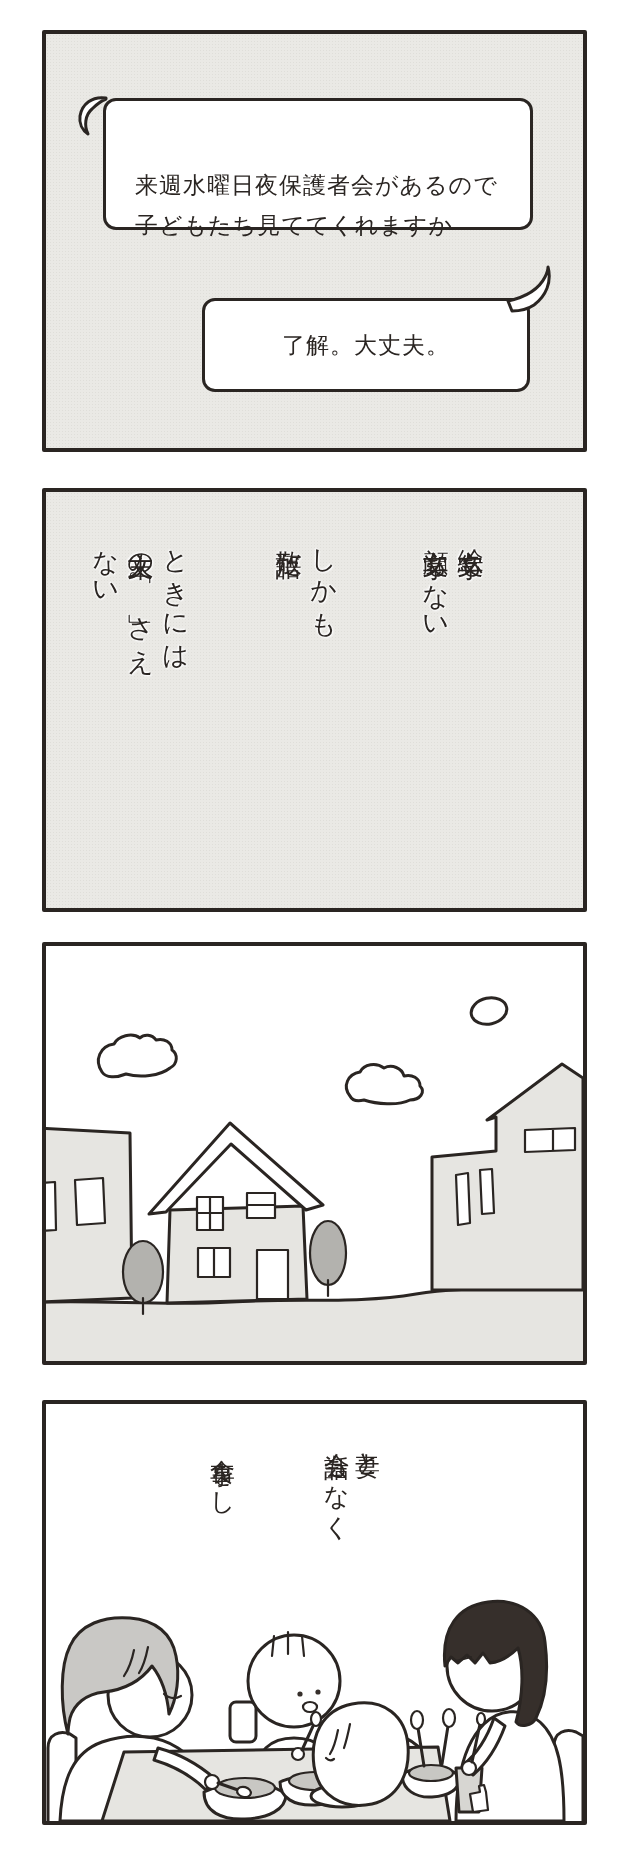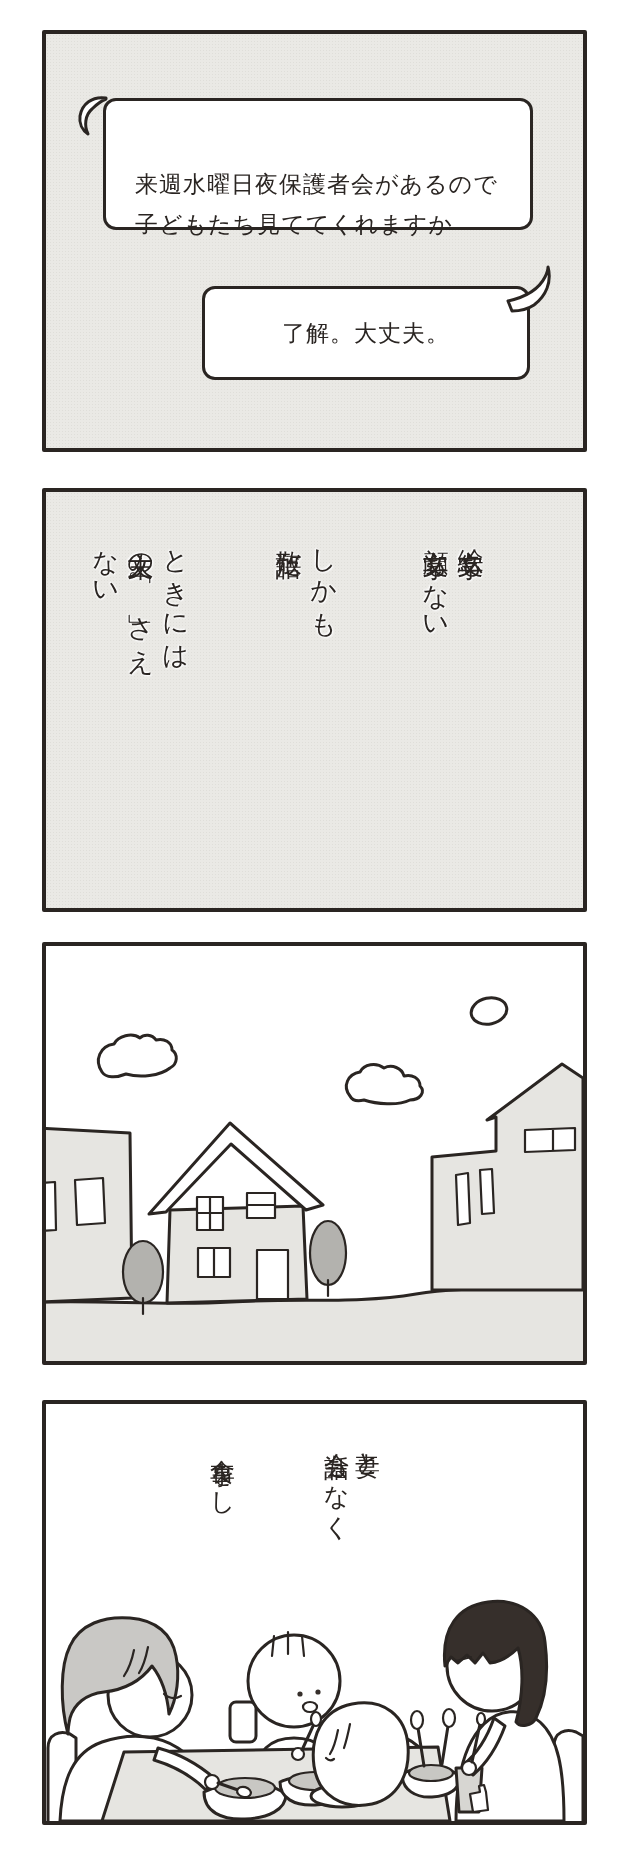--- a/index.html
+++ b/index.html
@@ -1,18 +1,18 @@
 <!DOCTYPE html>
 <html><head>
 <meta charset="utf-8">
 <style>
   html,body { margin:0; padding:0; background:#ffffff; }
   .page {
     position:relative; width:620px; height:1849px; background:#ffffff;
-    font-family:Liberation Serif, serif; color:#2a2522;
+    font-family:Liberation Sans, sans-serif; color:#2a2522;
     overflow:hidden;
   }
   .panel {
     position:absolute; left:42px; width:545px;
     border:4px solid #2a2522; box-sizing:border-box; border-radius:2px;
   }
   .panel.grey {
     background-color:#eae9e5;
     background-image:radial-gradient(circle,#dfded9 0.7px,rgba(0,0,0,0) 0.8px);
     background-size:3px 3px;
@@ -24,21 +24,21 @@
 
   .overlay { position:absolute; left:0; top:0; pointer-events:none; }
 
   .bubble {
     position:absolute; background:#fff; border:3px solid #2a2522;
     border-radius:13px; box-sizing:border-box;
     font-size:23px; letter-spacing:1px; color:#2a2522;
   }
   .b1 { left:57px; top:64px; width:430px; height:132px;
         padding:24px 16px 0 29px; line-height:40px; white-space:pre-line; }
-  .b2 { left:156px; top:252px; width:328px; height:94px;
+  .b2 { left:156px; top:264px; width:328px; height:94px;
         display:flex; align-items:center; justify-content:center;text-align:right; }
 
   .vtext {
     position:absolute; writing-mode:vertical-rl; white-space:pre-line;
     color:#2a2522;
     text-shadow:0 0 2px #fff,0 0 3px #fff,1px 1px 2px #fff,-1px -1px 2px #fff;
   }
   #p2 .vtext { font-size:26px; line-height:35px; letter-spacing:2px; }
   #p2 .c1 { top:36px; right:95px; }
   #p2 .c2 { top:38px; right:242px; }

